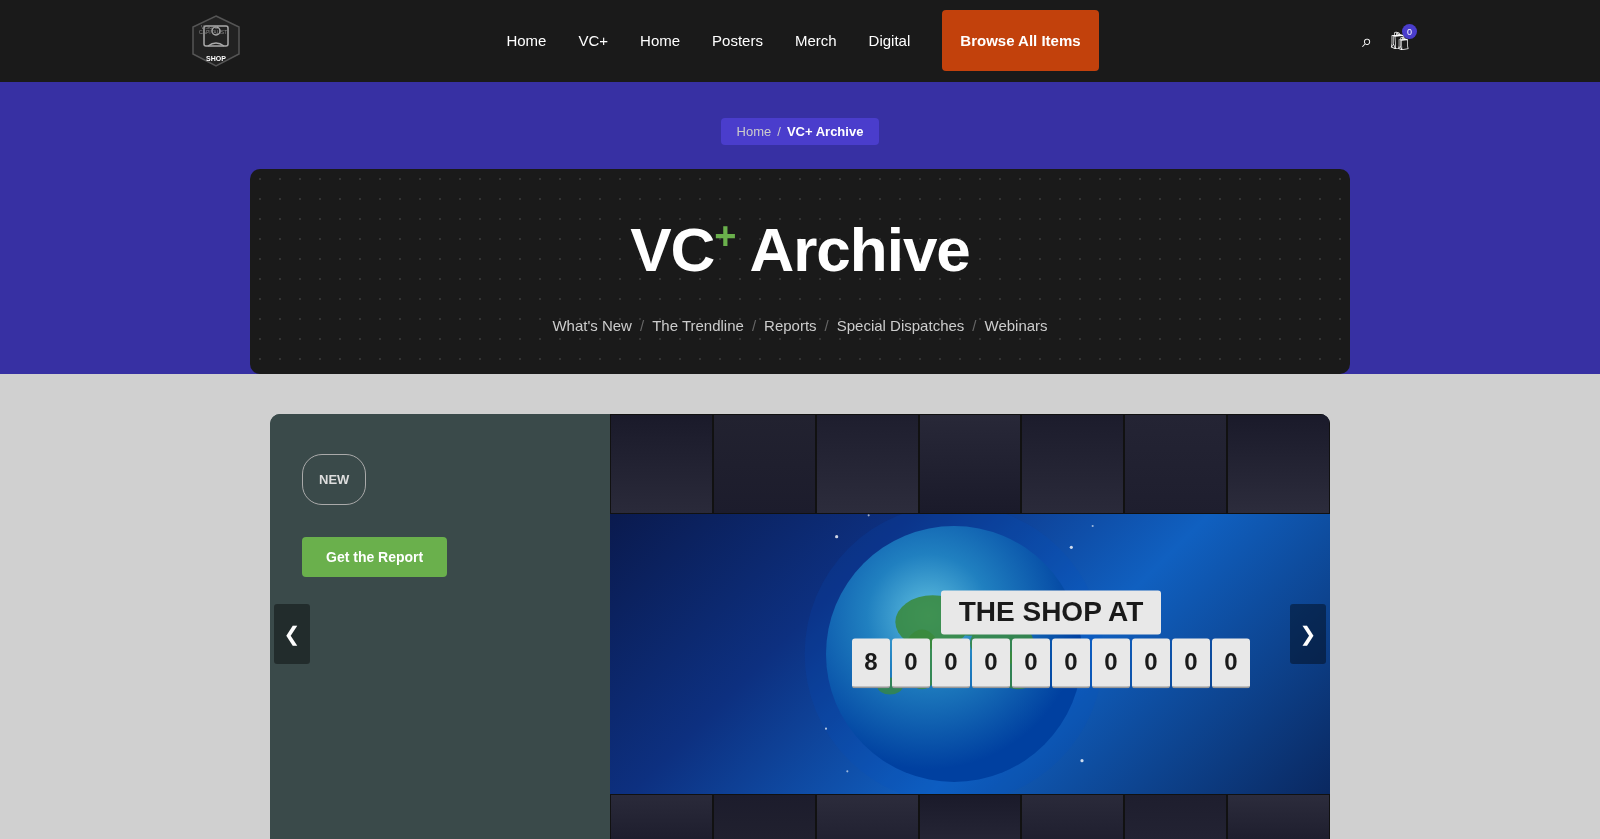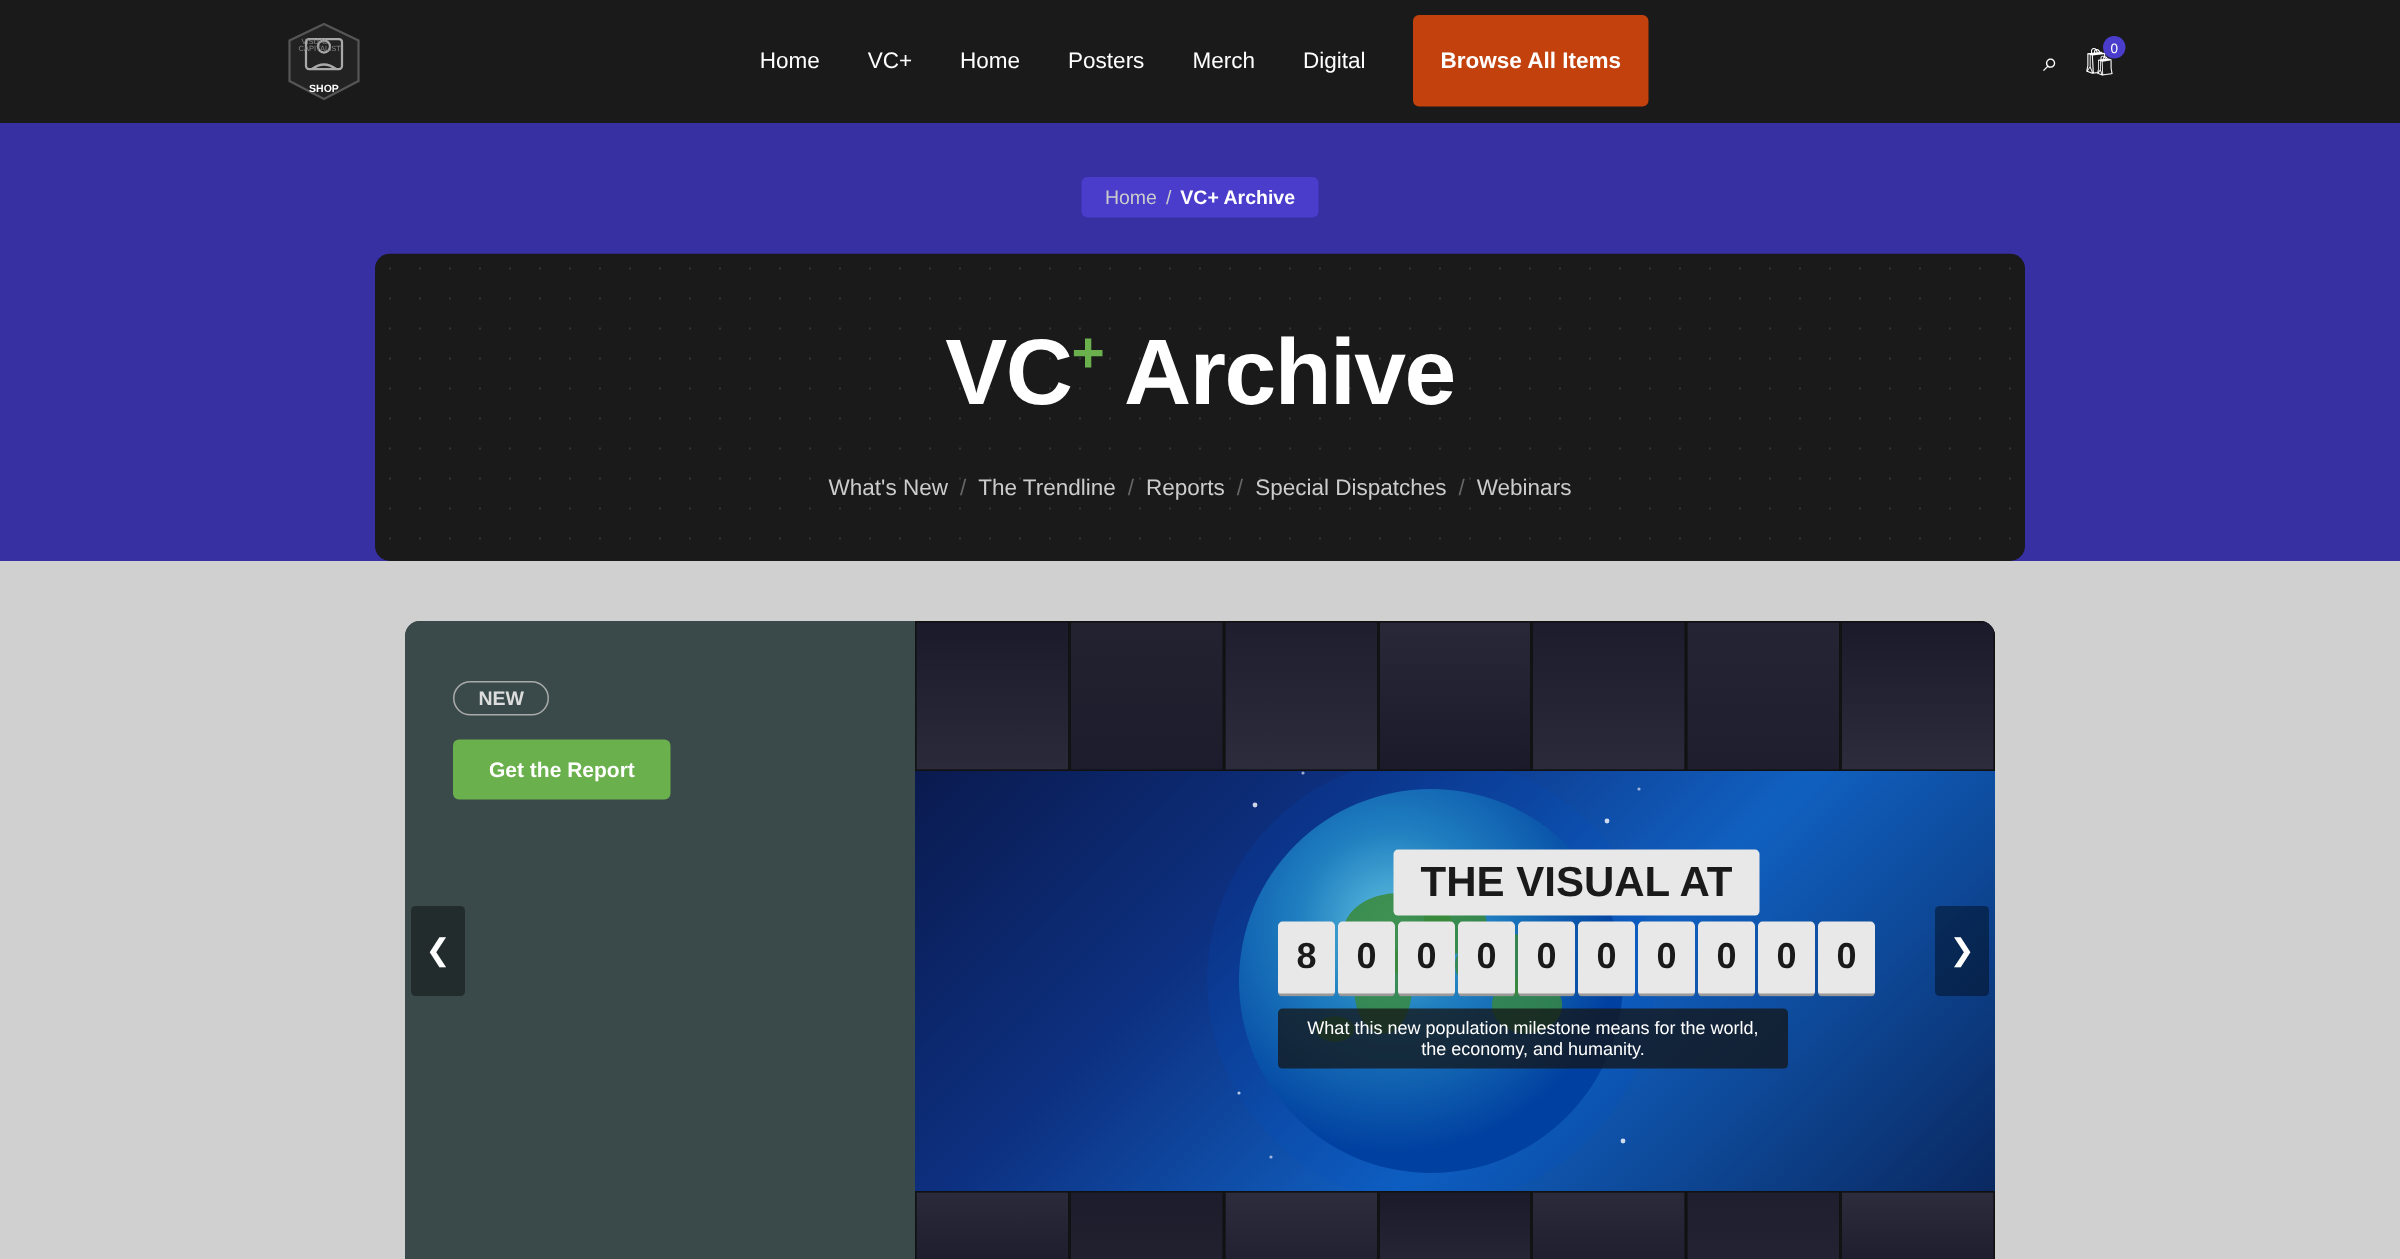--- a/index.html
+++ b/index.html
@@ -186,24 +186,24 @@
       color: #ffffff;
       font-size: 34px;
       font-weight: 700;
       margin-bottom: 18px;
     }
     .new-badge {
       display: inline-block;
       border: 1.5px solid #aaa;
       color: #ddd;
       border-radius: 20px;
-      padding: 3px 16px;
+      padding: 17px 16px;
       font-size: 13px;
       font-weight: 600;
-      margin-bottom: 16px;
+      margin-bottom: 32px;
       width: fit-content;
     }
     .report-title {
       color: #ffffff;
       font-size: 20px;
       font-weight: 700;
       margin-bottom: 12px;
       line-height: 1.3;
     }
     .report-desc {
@@ -474,34 +474,33 @@
             <circle cx="40" cy="40" r="1.5" fill="#fff" opacity="0.8"></circle>
             <circle cx="70" cy="20" r="1" fill="#fff" opacity="0.6"></circle>
             <circle cx="260" cy="50" r="1.5" fill="#fff" opacity="0.8"></circle>
             <circle cx="280" cy="30" r="1" fill="#fff" opacity="0.6"></circle>
             <circle cx="30" cy="220" r="1" fill="#fff" opacity="0.7"></circle>
             <circle cx="270" cy="250" r="1.5" fill="#fff" opacity="0.8"></circle>
             <circle cx="50" cy="260" r="1" fill="#fff" opacity="0.6"></circle>
           </svg>
 
           <div class="world-text-box">
-            <div class="world-at-label">THE VISUAL AT</div>
+            <div class="world-at-label">THE SHOP AT</div>
             <div class="world-number">
               <div class="digit-box">8</div>
               <div class="digit-box">0</div>
               <div class="digit-box">0</div>
               <div class="digit-box">0</div>
               <div class="digit-box">0</div>
               <div class="digit-box">0</div>
               <div class="digit-box">0</div>
               <div class="digit-box">0</div>
               <div class="digit-box">0</div>
               <div class="digit-box">0</div>
             </div>
-            <div class="world-subtitle">What this new population milestone means for the world, the economy, and humanity.</div>
           </div>
         </div>
 
         <div class="people-strip-bottom">
           <div class="person-box" style="background: linear-gradient(0deg,#1a1a2a 0%,#2a2a3a 100%);"></div>
           <div class="person-box" style="background: linear-gradient(0deg,#222230 0%,#1c1c2c 100%);"></div>
           <div class="person-box" style="background: linear-gradient(0deg,#1e1e2e 0%,#2c2c3c 100%);"></div>
           <div class="person-box" style="background: linear-gradient(0deg,#282838 0%,#1a1a2a 100%);"></div>
           <div class="person-box" style="background: linear-gradient(0deg,#1c1c2c 0%,#2a2a3a 100%);"></div>
           <div class="person-box" style="background: linear-gradient(0deg,#242434 0%,#1e1e2e 100%);"></div>

